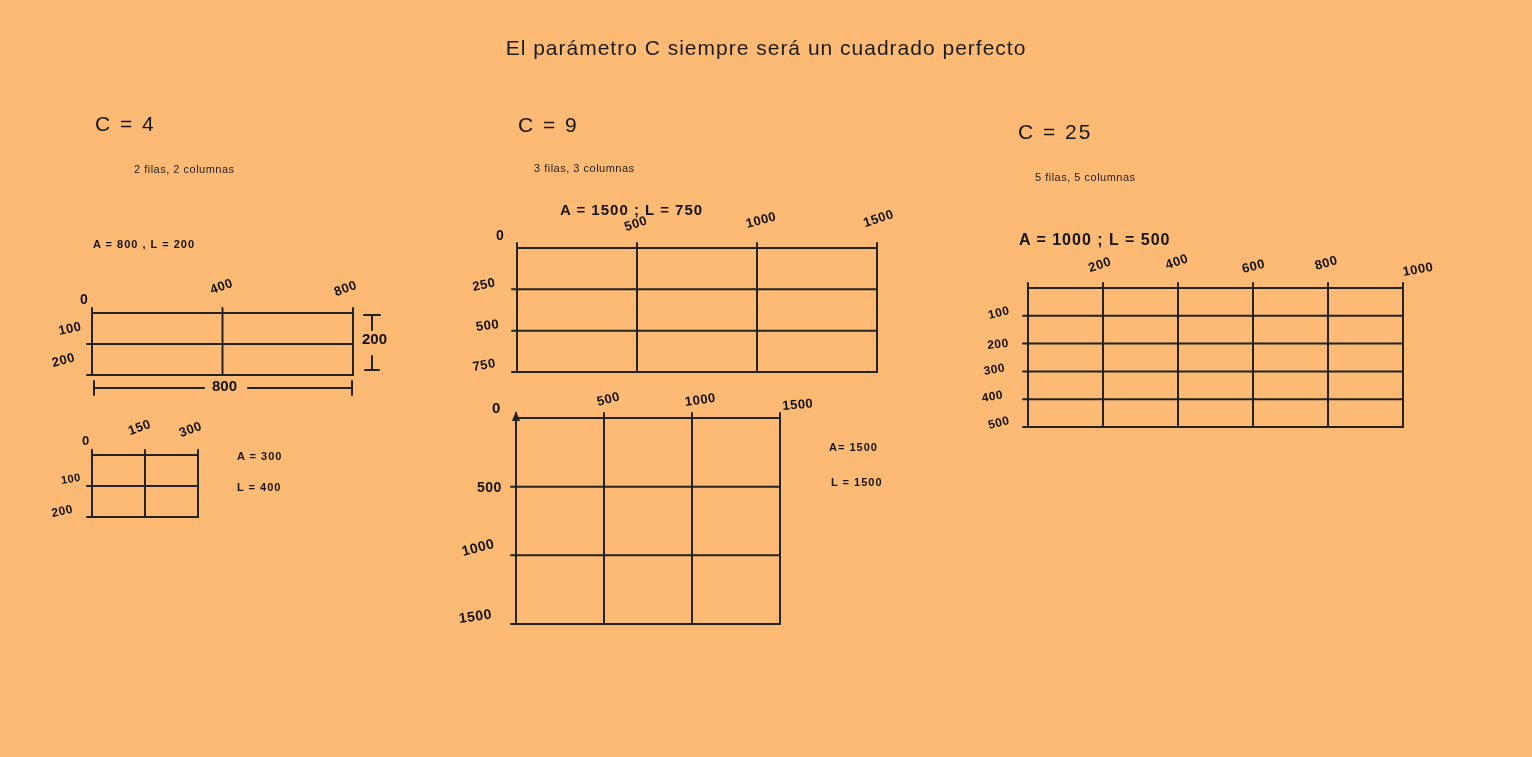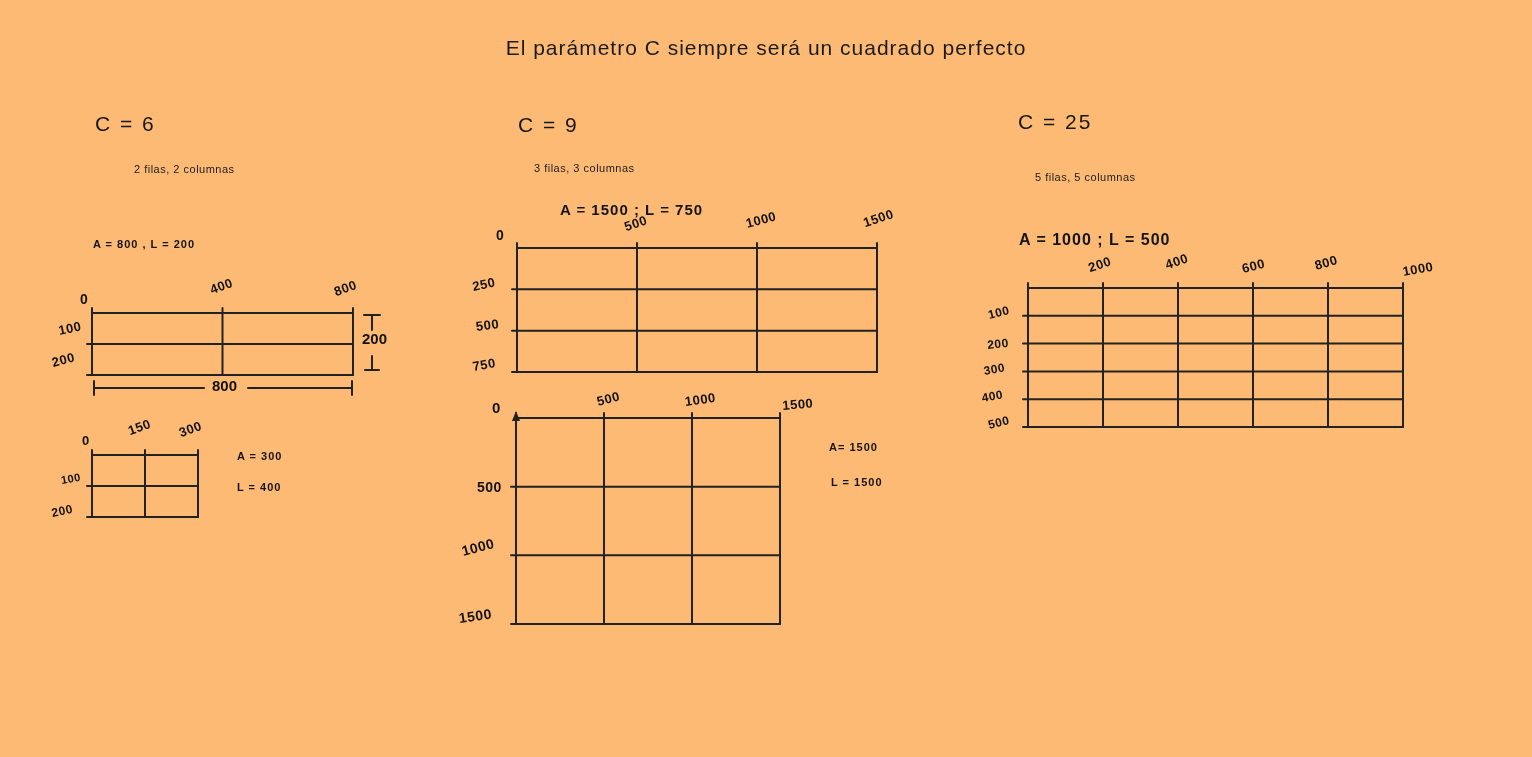--- a/index.html
+++ b/index.html
@@ -29,21 +29,21 @@
   svg line, svg path{stroke:#222222;stroke-width:2;stroke-linecap:round;fill:none;}
   .footer{font-size:19px;letter-spacing:.3px;color:#161616;}
 </style>
 </head>
 <body>
 
 <div class="canvas">
 
   <div class="abs title">El parámetro C siempre será un cuadrado perfecto</div>
 
-  <div class="abs heading" style="left:95px;top:112px;">C = 6</div>
+  <div class="abs heading" style="left:95px;top:112px;">C = 4</div>
   <div class="abs sub" style="left:134px;top:163px;">2 filas, 2 columnas</div>
   <div class="abs annot" style="left:93px;top:238px;">A = 800 ,   L = 200</div>
 
   <svg style="left:84px;top:305px;" width="277" height="78">
       <line x1="8" y1="8" x2="8" y2="70" stroke="#222222" stroke-width="2" stroke-linecap="round"></line>
       <line x1="8" y1="8" x2="8" y2="3" stroke="#222222" stroke-width="2" stroke-linecap="round"></line>
       <line x1="138.5" y1="8" x2="138.5" y2="70" stroke="#222222" stroke-width="2" stroke-linecap="round"></line>
       <line x1="138.5" y1="8" x2="138.5" y2="3" stroke="#222222" stroke-width="2" stroke-linecap="round"></line>
       <line x1="269" y1="8" x2="269" y2="70" stroke="#222222" stroke-width="2" stroke-linecap="round"></line>
       <line x1="269" y1="8" x2="269" y2="3" stroke="#222222" stroke-width="2" stroke-linecap="round"></line>
@@ -140,21 +140,21 @@
   <span class="lbl big" style="left:492px;top:399px;font-size:15px;">0</span>
   <span class="lbl" style="left:599px;top:394px;transform:rotate(-15deg);">500</span>
   <span class="lbl" style="left:686px;top:394px;transform:rotate(-8deg);">1000</span>
   <span class="lbl" style="left:783px;top:398px;transform:rotate(-5deg);">1500</span>
   <span class="lbl big" style="left:477px;top:479px;">500</span>
   <span class="lbl big" style="left:464px;top:543px;transform:rotate(-15deg);">1000</span>
   <span class="lbl big" style="left:460px;top:610px;transform:rotate(-8deg);">1500</span>
   <div class="abs annot" style="left:829px;top:441px;">A= 1500</div>
   <div class="abs annot" style="left:831px;top:476px;">L = 1500</div>
 
-  <div class="abs heading" style="left:1018px;top:110px;text-align:right;">C = 25</div>
+  <div class="abs heading" style="left:1018px;top:120px;text-align:right;">C = 25</div>
   <div class="abs sub" style="left:1035px;top:171px;">5 filas, 5 columnas</div>
   <div class="abs annot" style="left:1019px;top:231px;font-size:16px;">A = 1000  ;   L = 500</div>
 
   <svg style="left:1020px;top:280px;" width="391" height="155">
       <line x1="8" y1="8" x2="8" y2="147" stroke="#222222" stroke-width="2" stroke-linecap="round"></line>
       <line x1="8" y1="8" x2="8" y2="3" stroke="#222222" stroke-width="2" stroke-linecap="round"></line>
       <line x1="83" y1="8" x2="83" y2="147" stroke="#222222" stroke-width="2" stroke-linecap="round"></line>
       <line x1="83" y1="8" x2="83" y2="3" stroke="#222222" stroke-width="2" stroke-linecap="round"></line>
       <line x1="158" y1="8" x2="158" y2="147" stroke="#222222" stroke-width="2" stroke-linecap="round"></line>
       <line x1="158" y1="8" x2="158" y2="3" stroke="#222222" stroke-width="2" stroke-linecap="round"></line>

